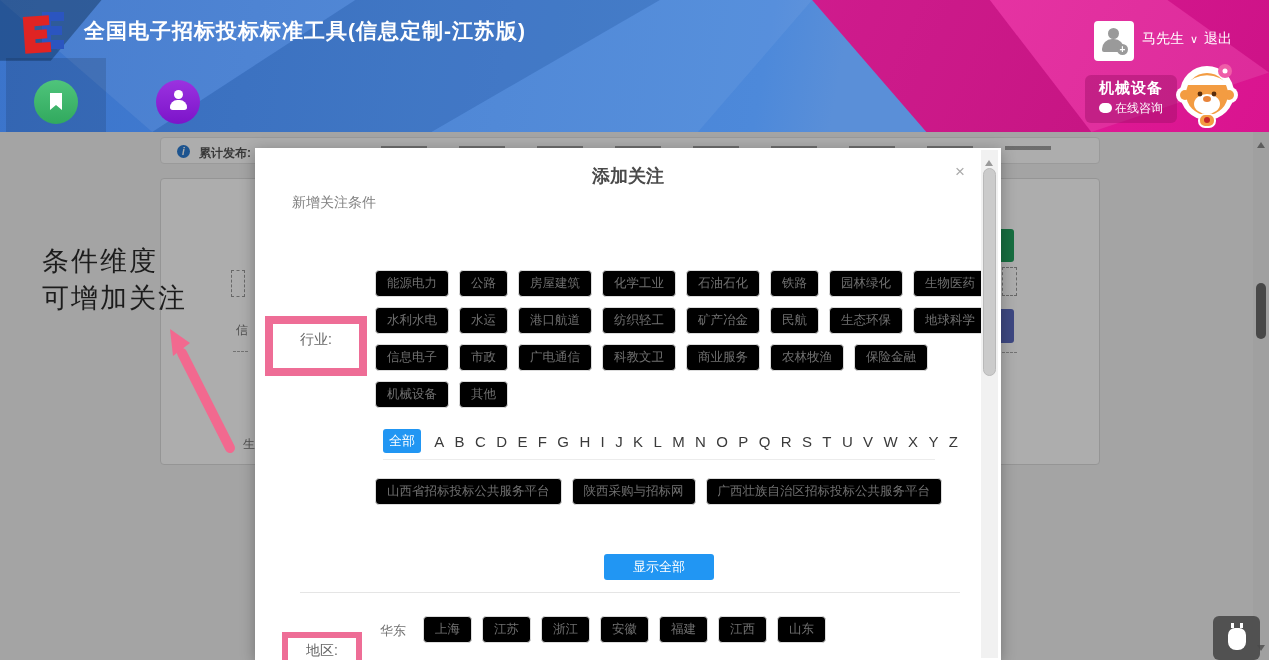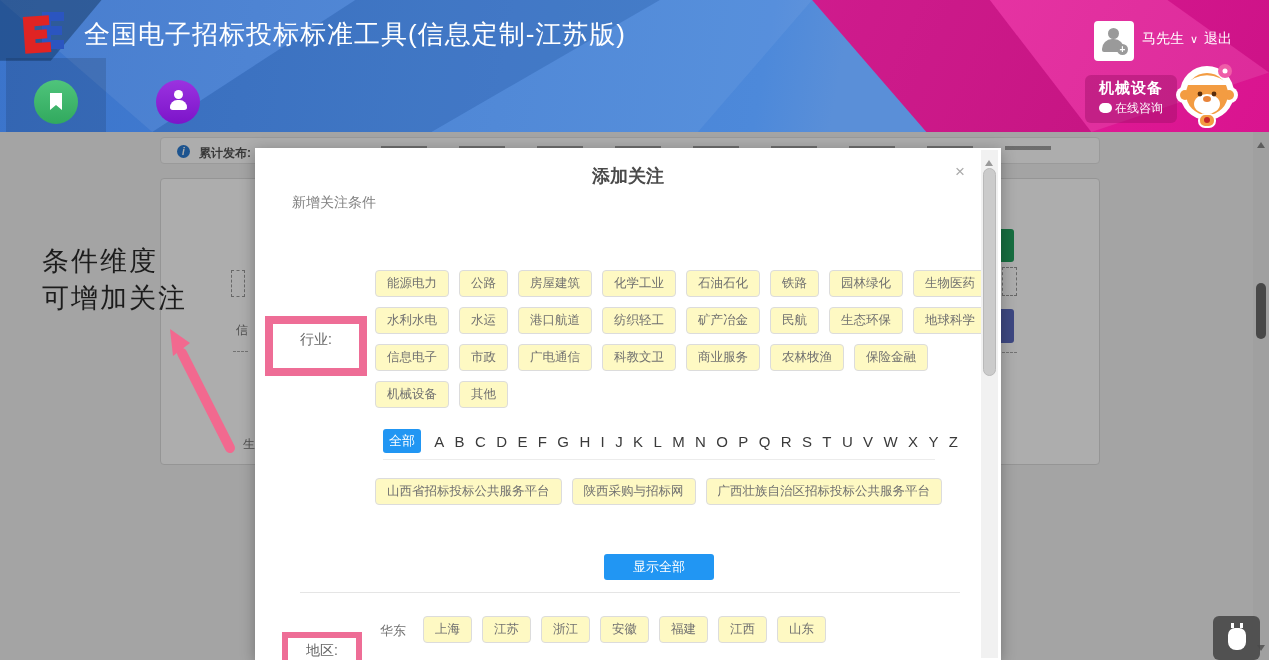--- a/index.html
+++ b/index.html
@@ -13,21 +13,21 @@
               clip-path:polygon(64% 0,100% 0,100% 100%,73% 100%); }
   .facet { position:absolute; inset:0; }
   .f1 { background:rgba(255,255,255,0.07); clip-path:polygon(0 0,28% 0,12% 100%); }
   .f2 { background:rgba(0,0,0,0.07); clip-path:polygon(28% 0,52% 0,34% 100%,12% 100%); }
   .f3 { background:rgba(255,255,255,0.06); clip-path:polygon(52% 0,64% 0,55% 100%,34% 100%); }
   .f4 { background:rgba(0,0,0,0.10); clip-path:polygon(64% 0,78% 0,86% 100%,73% 100%); }
   .f5 { background:rgba(255,255,255,0.10); clip-path:polygon(78% 0,92% 0,100% 55%,86% 100%); }
   .f6 { background:rgba(0,0,0,0.05); clip-path:polygon(92% 0,100% 0,100% 55%); }
   .f7 { background:rgba(6,35,64,0.38); clip-path:polygon(0 0,8% 0,4% 46%,0 46%); }
   .logo { position:absolute; left:16px; top:8px; }
-  .app-title { position:absolute; left:84px; top:17px; color:#fff; font-size:26px; letter-spacing:1px; }
+  .app-title { position:absolute; left:84px; top:17px; color:#fff; font-size:21px; letter-spacing:1px;font-weight:bold; }
   .nav-item { position:absolute; top:80px; width:96px; text-align:center; cursor:pointer;text-decoration:underline; }
   .nav-item .circ { width:44px; height:44px; border-radius:50%; margin:0 auto 7px; position:relative; }
   .nav-item .lbl { color:#fff; font-size:13px; font-weight:bold; text-shadow:0 1px 2px rgba(0,0,0,.25); }
   .nav-shade { position:absolute; left:6px; top:58px; width:100px; height:74px; background:rgba(0,0,0,0.12); }
   .circ-green { background:linear-gradient(#4fc47b,#31a95e); }
   .circ-purple { background:linear-gradient(#9b32e0,#7c14c9); }
   .icon-bookmark { position:absolute; left:16px; top:13px; width:12px; height:17px; background:#fff;
                    clip-path:polygon(0 0,100% 0,100% 100%,50% 70%,0 100%); }
   .icon-person { position:absolute; left:14px; top:10px; width:16px; height:24px; }
   .icon-person::before { content:""; position:absolute; left:4px; top:0; width:9px; height:9px; border-radius:50%; background:#fff; }
@@ -77,21 +77,21 @@
   
   .modal { position:absolute; left:255px; top:148px; width:746px; height:512px; background:#fff; z-index:4;
            box-shadow:0 3px 14px rgba(0,0,0,0.3); overflow:hidden; }
   .m-title { position:absolute; left:0; top:16px; width:100%; text-align:center; font-size:18px; font-weight:bold; color:#4a4a4a; }
   .m-close { position:absolute; right:36px; top:14px; font-size:17px; color:#aaa; cursor:pointer; }
   .m-sub { position:absolute; left:37px; top:46px; font-size:14px; color:#808080; }
   .hl-box { position:absolute; background:#fff; border-style:solid; border-color:#ee6d96; z-index:2; }
   .hl-label { font-size:14px; color:#666; text-align:center; padding-top:7px; white-space:nowrap; }
   .tag-row { position:absolute; display:flex; gap:10px; }
   .tag { font-size:12.5px; color:#707070; border:1px solid #dcdcdc; border-radius:4px; padding:4px 11px;
-         background:#fef9c3; white-space:nowrap; cursor:pointer; }
+         background:#000000; white-space:nowrap; cursor:pointer; }
   .alpha-row { position:absolute; left:128px; top:281px; display:flex; align-items:center; }
   .alpha-all { background:#2196f3; color:#fff; font-size:13px; padding:3px 6px; border-radius:3px; margin-right:8px; cursor:pointer; }
   .alpha-letter { font-size:15px; color:#3a3a3a; margin:0 5.2px; cursor:pointer; }
   .alpha-line { position:absolute; left:128px; top:311px; width:552px; border-top:1px solid #ececec; }
   .btn-showall { position:absolute; left:313px; top:406px; width:110px; height:26px; background:#2196f3; color:#fff;
                  border:none; border-radius:3px; font-size:13px; cursor:pointer; font-family:inherit;margin-left:36px; }
   .divider { position:absolute; left:45px; top:444px; width:660px; border-top:1px solid #e5e5e5; }
   .region-group { position:absolute; left:125px; top:474px; font-size:13px; color:#707070; }
   .m-scroll { position:absolute; right:3px; top:2px; width:17px; height:508px; background:#f1f1f1; cursor:pointer; }
   .ms-up { position:absolute; left:4px; top:6px; border:4px solid transparent; border-bottom:6px solid #9a9a9a; }

